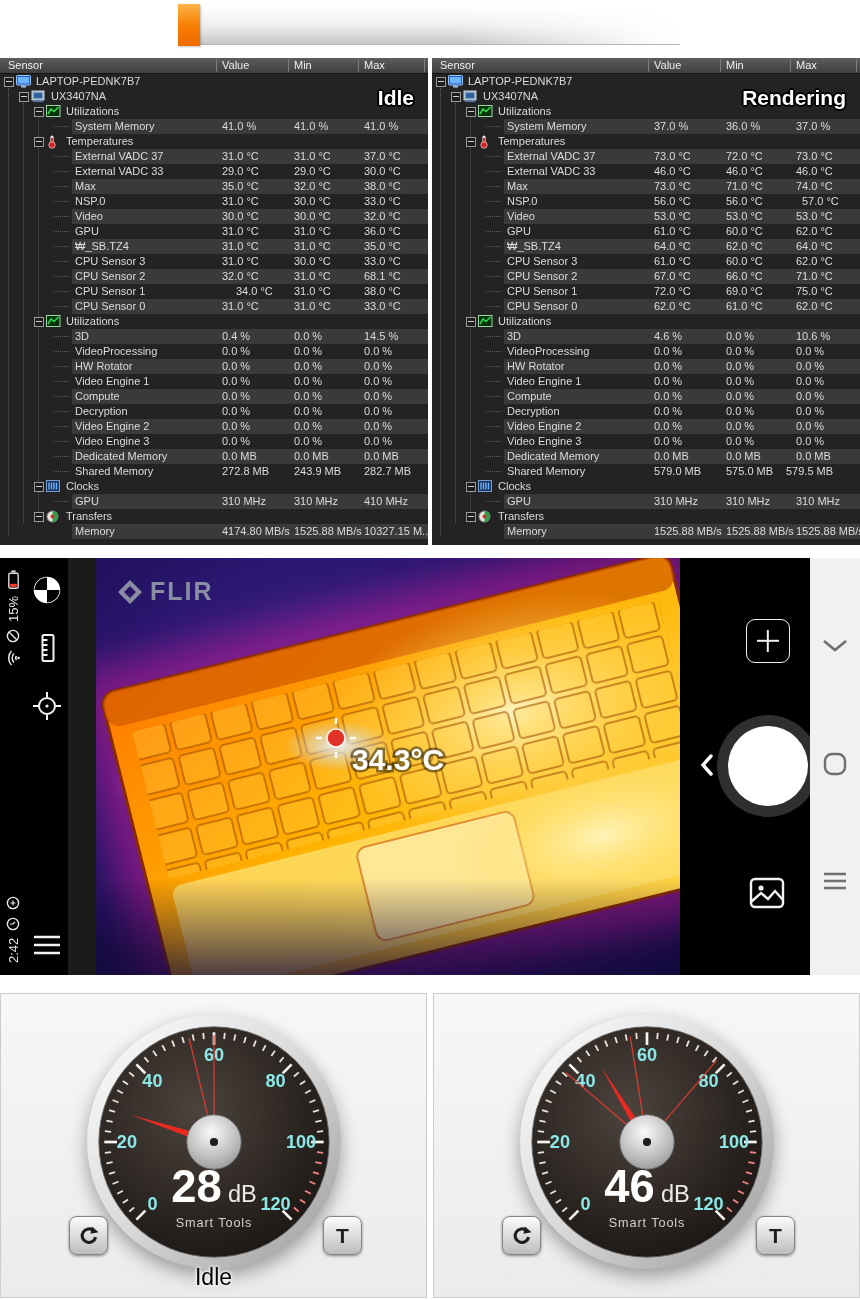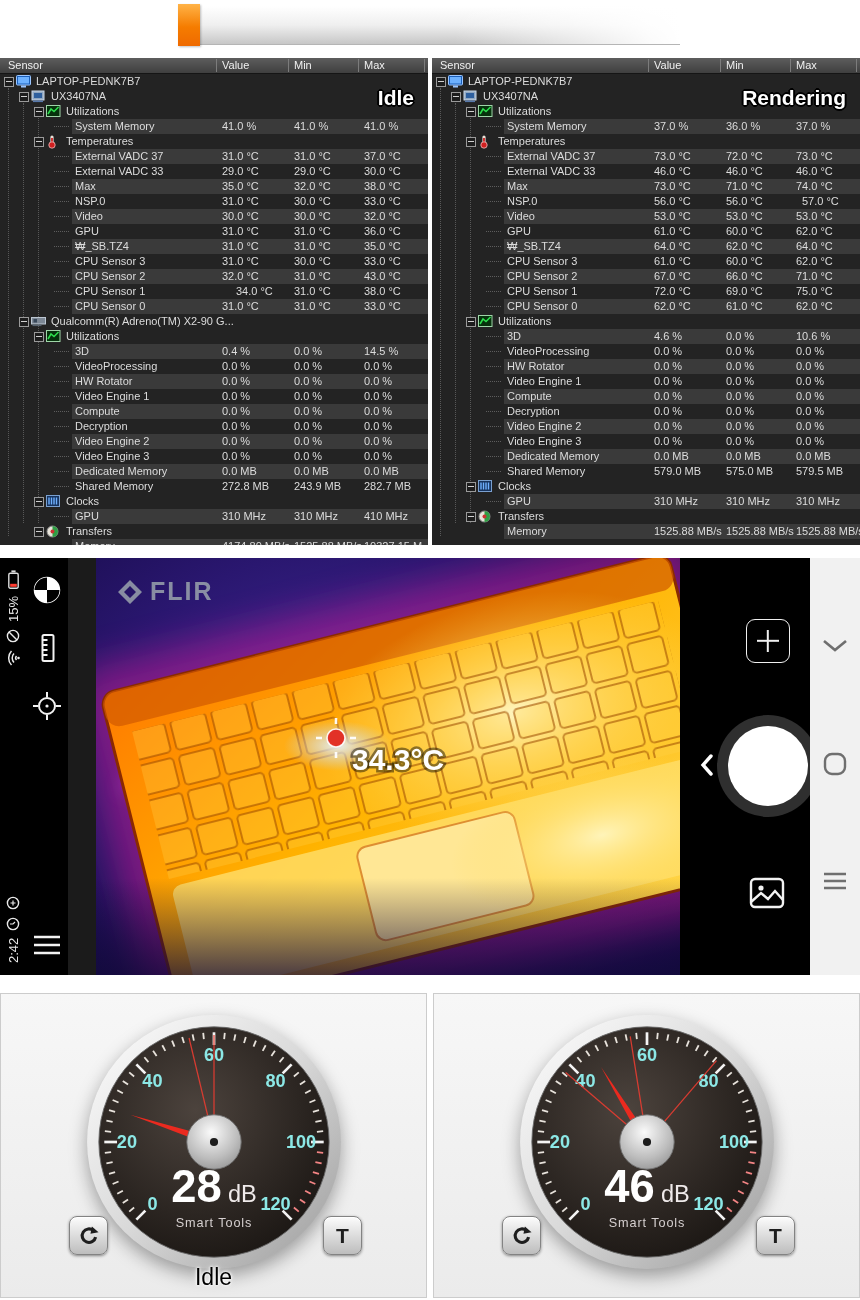--- a/index.html
+++ b/index.html
@@ -199,46 +199,35 @@
         <span class="rname" style="left:75px">CPU Sensor 3</span>
         <span class="cell" style="left:222px">31.0 °C</span>
         <span class="cell" style="left:294px">30.0 °C</span>
         <span class="cell" style="left:364px">33.0 °C</span>
       </div>
       <div class="sp-row stripe">
         <span class="leafdash"></span>
         <span class="rname" style="left:75px">CPU Sensor 2</span>
         <span class="cell" style="left:222px">32.0 °C</span>
         <span class="cell" style="left:294px">31.0 °C</span>
-        <span class="cell" style="left:364px">43.0 °C</span>
+        <span class="cell" style="left:364px">68.1 °C</span>
       </div>
       <div class="sp-row">
         <span class="leafdash"></span>
         <span class="rname" style="left:75px">CPU Sensor 1</span>
         <span class="cell" style="left:236px">34.0 °C</span>
         <span class="cell" style="left:294px">31.0 °C</span>
         <span class="cell" style="left:364px">38.0 °C</span>
       </div>
       <div class="sp-row stripe">
         <span class="leafdash"></span>
         <span class="rname" style="left:75px">CPU Sensor 0</span>
         <span class="cell" style="left:222px">31.0 °C</span>
         <span class="cell" style="left:294px">31.0 °C</span>
         <span class="cell" style="left:364px">33.0 °C</span>
-      </div>
-      <div class="sp-row">
-        <span class="expander" style="left:19px"></span>
-        <span class="ticon" style="left:31px">
-          <svg width="16" height="12" viewBox="0 0 16 12">
-            <rect x="0.5" y="2.5" width="14" height="6.5" fill="#7c8794" stroke="#bcc7d3"></rect>
-            <rect x="2.5" y="4" width="3.5" height="3.5" fill="#38485a"></rect>
-            <rect x="1.5" y="9.5" width="9" height="1.6" fill="#55606c"></rect>
-          </svg>
-        </span>
-        <span class="rname" style="left:51px">Qualcomm(R) Adreno(TM) X2-90 G...</span>
       </div>
       <div class="sp-row">
         <span class="expander" style="left:34px"></span>
         <span class="ticon" style="left:46px">
           <svg width="15" height="12" viewBox="0 0 15 12">
             <rect x="0.5" y="0.5" width="13.5" height="11" fill="#06320c" stroke="#9fd6a8"></rect>
             <polyline points="2,9 5,4 8,6.5 12.5,2" fill="none" stroke="#2ee04e" stroke-width="1.5"></polyline>
           </svg>
         </span>
         <span class="rname" style="left:66px">Utilizations</span>
@@ -561,21 +550,21 @@
         <span class="rname" style="left:75px">Dedicated Memory</span>
         <span class="cell" style="left:222px">0.0 MB</span>
         <span class="cell" style="left:294px">0.0 MB</span>
         <span class="cell" style="left:364px">0.0 MB</span>
       </div>
       <div class="sp-row">
         <span class="leafdash"></span>
         <span class="rname" style="left:75px">Shared Memory</span>
         <span class="cell" style="left:222px">579.0 MB</span>
         <span class="cell" style="left:294px">575.0 MB</span>
-        <span class="cell" style="left:364px">579.5 MB</span>
+        <span class="cell" style="left:354px">579.5 MB</span>
       </div>
       <div class="sp-row">
         <span class="expander" style="left:34px"></span>
         <span class="ticon" style="left:46px">
           <svg width="14" height="12" viewBox="0 0 14 12">
             <rect x="0.5" y="0.5" width="13" height="11" fill="#16335e" stroke="#7aa0d0"></rect>
             <path d="M3 2.5v7M5.5 2.5v7M8 2.5v7M10.5 2.5v7" stroke="#6fb0ff" stroke-width="1.4"></path>
           </svg>
         </span>
         <span class="rname" style="left:66px">Clocks</span>

